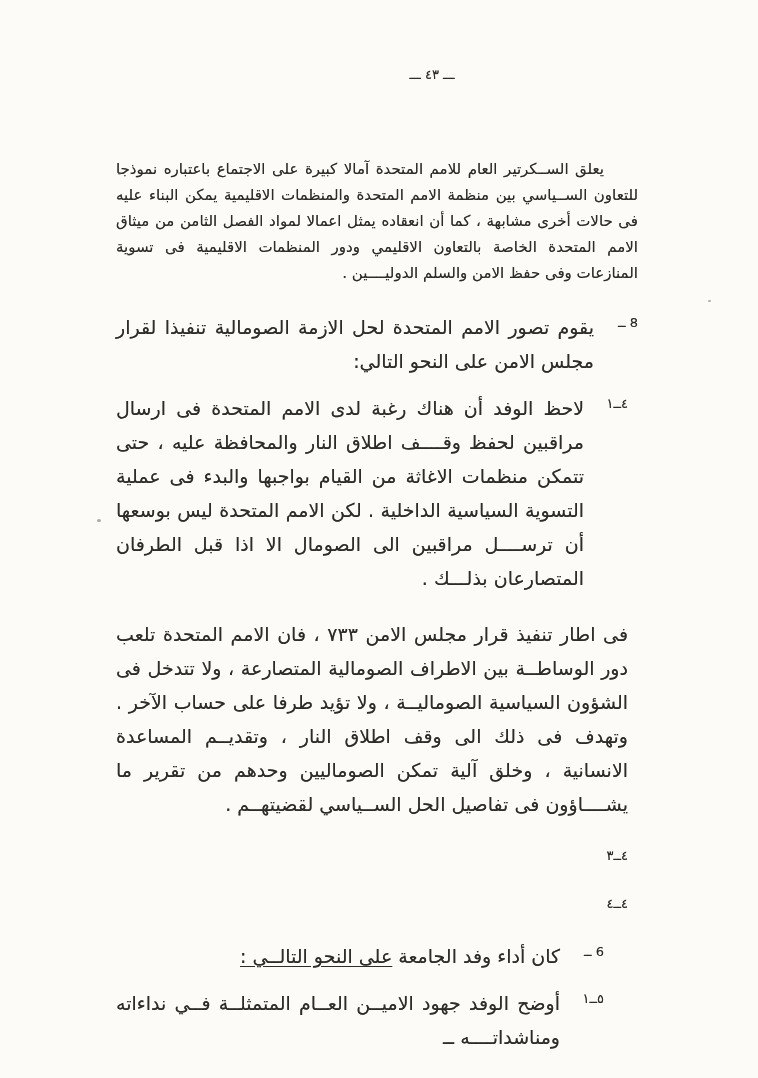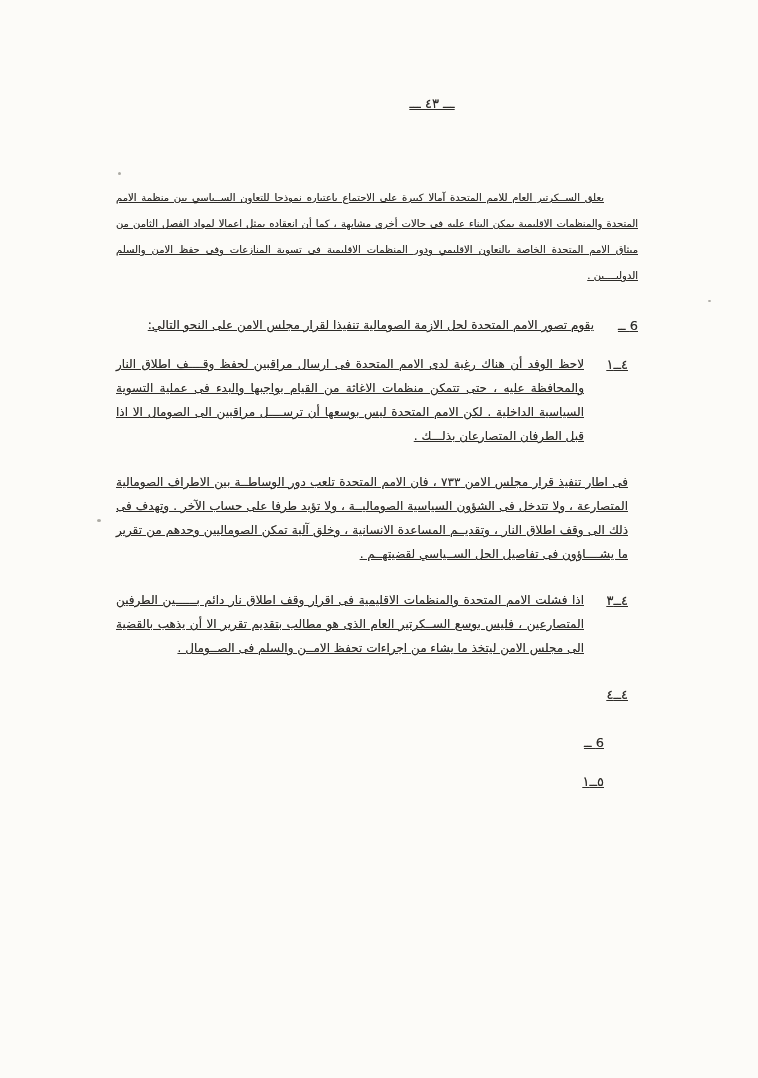--- a/index.html
+++ b/index.html
@@ -13,57 +13,56 @@
   .page {
     position: relative;
     width: 758px; height: 1078px;
     background: #fcfbf8;
     color: #2e2c29;
     text-shadow: 0 0 0.5px rgba(45,42,38,0.55);
   }
   .content {
     position: absolute;
     top: 0; right: 0; left: 0; bottom: 0;
-    padding: 96px 120px 0 116px;
+    padding: 67px 120px 0 116px;
     direction: rtl;
     overflow: hidden;
-    text-decoration: underline;
   }
   .page-number {
     text-align: center;
     transform: translateX(55px);
     font-size: 13px;
     letter-spacing: 2px;
     margin-bottom: 74px;
     white-space: nowrap;
   }
   .intro {
     margin: 0 0 24px 0;
-    font-size: 10px;
+    font-size: 15px;
     line-height: 26px;
     text-align: justify;
     text-indent: 34px;
   }
   .item {
     display: flex;
     gap: 14px;
     margin-bottom: 22px;
   }
   .item .marker {
     flex: 0 0 auto;
     min-width: 30px;
     font-size: 13px;
     line-height: 26px;
     white-space: nowrap;
   }
   .item .text {
     flex: 1 1 auto;
     margin: 0;
-    font-size: 12px;
-    line-height: 24px;
+    font-size: 19px;
+    line-height: 34px;
     text-align: justify;
   }
   .heading { margin-bottom: 13px; }
   .sub { padding-right: 10px; }
   .sec5 { padding-right: 34px; }
   .underlined { text-decoration: underline; text-underline-offset: 3px; }
   .speck {
     position: absolute;
     background: #6a675f;
     border-radius: 50%;
@@ -74,48 +73,49 @@
 <body>
 
 <div class="page">
   <div class="content">
 
     <div class="page-number">ـــ  ٤٣  ـــ</div>
 
     <p class="intro">يعلق الســكرتير العام للامم المتحدة آمالا كبيرة على الاجتماع باعتباره نموذجا للتعاون الســياسي بين منظمة الامم المتحدة والمنظمات الاقليمية يمكن البناء عليه فى حالات أخرى مشابهة ، كما أن انعقاده يمثل اعمالا لمواد الفصل الثامن من ميثاق الامم المتحدة الخاصة بالتعاون الاقليمي ودور المنظمات الاقليمية فى تسوية المنازعات وفى حفظ الامن والسلم الدوليــــين .</p>
 
     <div class="item heading">
-      <span class="marker">6 ــ</span>
+      <span class="marker">8 ــ</span>
       <p class="text">يقوم تصور الامم المتحدة لحل الازمة الصومالية تنفيذا لقرار مجلس الامن على النحو التالي:</p>
     </div>
 
     <div class="item sub">
       <span class="marker">٤ــ١</span>
       <p class="text">لاحظ الوفد أن هناك رغبة لدى الامم المتحدة فى ارسال مراقبين لحفظ وقــــف اطلاق النار والمحافظة عليه ، حتى تتمكن منظمات الاغاثة من القيام بواجبها والبدء فى عملية التسوية السياسية الداخلية . لكن الامم المتحدة ليس بوسعها أن ترســــل مراقبين الى الصومال الا اذا قبل الطرفان المتصارعان بذلـــك .</p>
     </div>
 
     <div class="item sub">
       <p class="text">فى اطار تنفيذ قرار مجلس الامن ٧٣٣ ، فان الامم المتحدة تلعب دور الوساطــة بين الاطراف الصومالية المتصارعة ، ولا تتدخل فى الشؤون السياسية الصوماليــة ، ولا تؤيد طرفا على حساب الآخر . وتهدف فى ذلك الى وقف اطلاق النار ، وتقديــم المساعدة الانسانية ، وخلق آلية تمكن الصوماليين وحدهم من تقرير ما يشــــاؤون فى تفاصيل الحل الســياسي لقضيتهــم .</p>
     </div>
 
     <div class="item sub">
       <span class="marker">٤ــ٣</span>
-      <p class="text">اذا فشلت الامم المتحدة والمنظمات الاقليمية فى اقرار وقف اطلاق نار دائم بــــــين الطرفين المتصارعين ، فليس بوسع الســكرتير العام الذى هو مطالب بتقديم تقرير الا أن يذهب بالقضية الى مجلس الامن ليتخذ ما يشاء من اجراءات تحفظ الامــن والسلم فى الصــومال .</p>
     </div>
 
     <div class="item sub">
       <span class="marker">٤ــ٤</span>
     </div>
 
     <div class="item heading sec5">
       <span class="marker">6 ــ</span>
+      <p class="text"><span>كان أداء وفد الجامعة </span><span class="underlined">على النحو التالــي :</span></p>
     </div>
 
     <div class="item sub sec5">
       <span class="marker">٥ــ١</span>
+      <p class="text">أوضح الوفد جهود الاميــن العــام المتمثلــة فــي نداءاته ومناشداتــــه ــ</p>
     </div>
 
   </div>
 
   <div class="speck" style="left:97px; top:519px; width:4px; height:3px;"></div>
   <div class="speck" style="left:708px; top:300px; width:3px; height:2px;"></div>
   <div class="speck" style="left:118px; top:172px; width:3px; height:3px;"></div>
 </div>
 
 </body></html>

